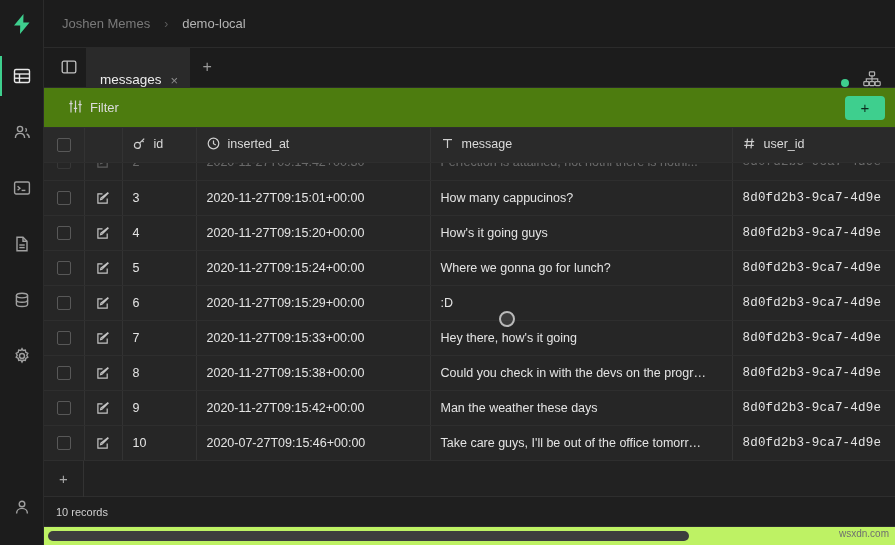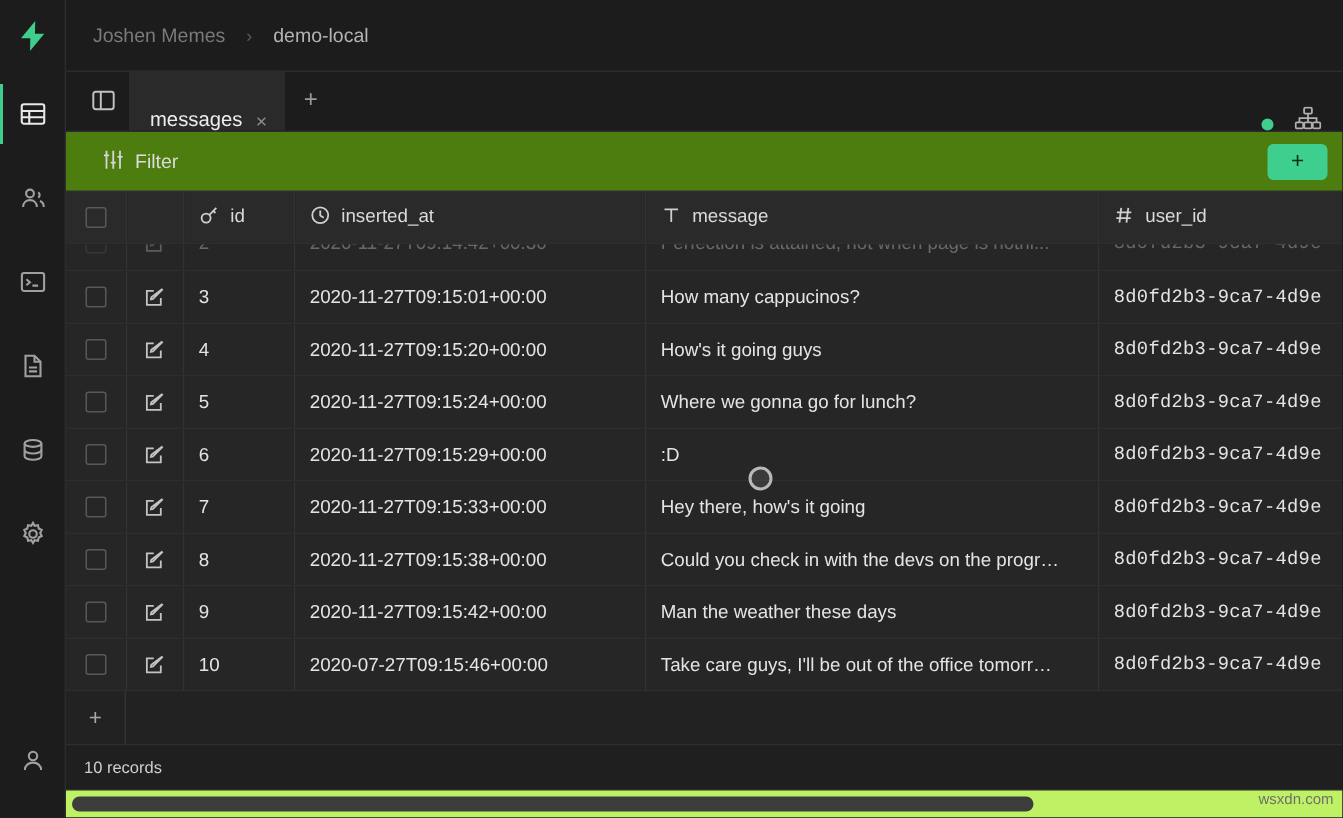--- a/index.html
+++ b/index.html
@@ -410,21 +410,21 @@
                   <span class="edit-ic">
                     <svg width="14" height="14" viewBox="0 0 14 14" fill="none" stroke="#c4c4c4" stroke-width="1.2">
                       <path d="M11.8 1.9 L12.1 2.2 L6 8.3 L4.6 8.6 L4.9 7.2 Z"></path>
                       <path d="M11.2 7.6 v4.6 H1.9 V2.9 h4.6"></path>
                     </svg>
                   </span>
                 </div>
               </td>
               <td class="cell-num"><span class="fade">2</span></td>
               <td><span class="fade">2020-11-27T09:14:42+00:30</span></td>
-              <td><span class="fade">Perfection is attained, not when page is nothi...</span></td>
+              <td><span class="fade">Perfection is attained, not nothi there is nothi...</span></td>
               <td class="cell-mono"><span class="fade">8d0fd2b3-9ca7-4d9e</span></td>
             </tr>
           <tr>
                 <td>
                   <div class="cellcenter">
                     <span class="chk"></span>
                   </div>
                 </td>
                 <td>
                   <div class="cellcenter">

